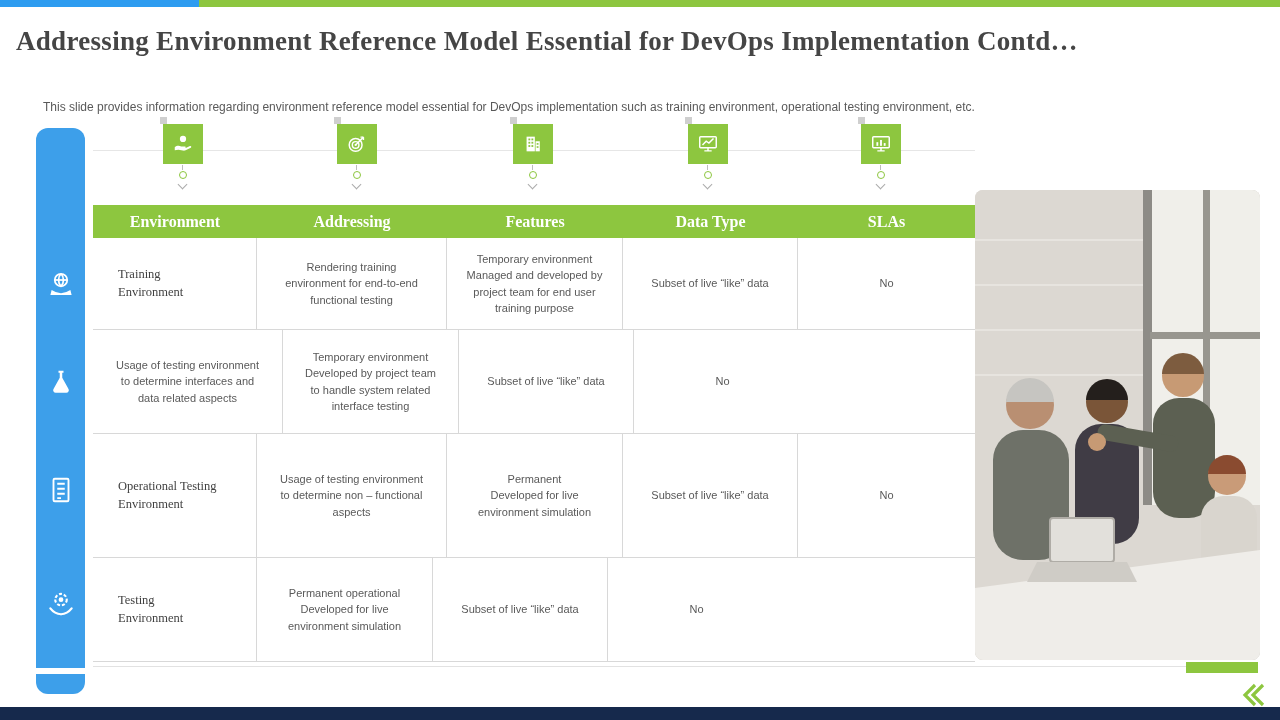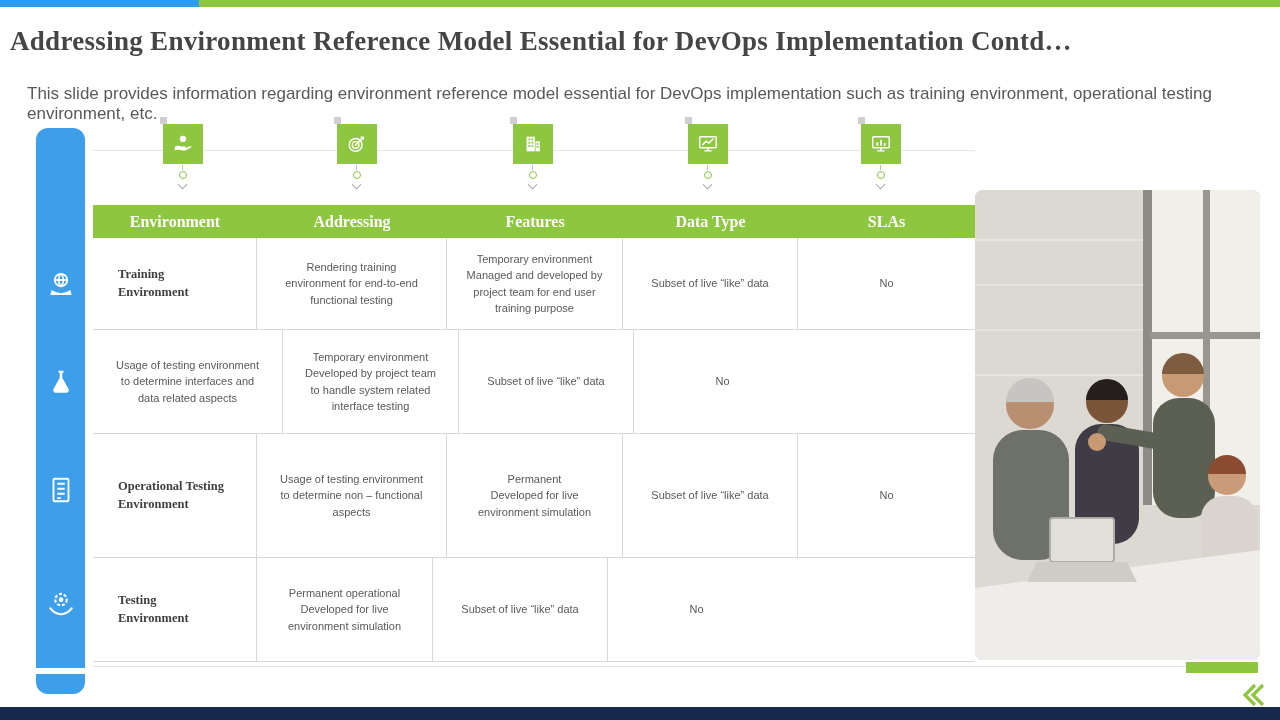--- a/index.html
+++ b/index.html
@@ -4,23 +4,23 @@
 <style>
   html,body{margin:0;padding:0;background:#fff;}
   .slide{position:relative;width:1280px;height:720px;background:#ffffff;overflow:hidden;
          font-family:"Liberation Sans",sans-serif;}
 
   
   .top-accent-blue{position:absolute;left:0;top:0;width:199px;height:7px;background:#2E9CF0;}
   .top-accent-green{position:absolute;left:199px;top:0;right:0;height:7px;background:#8DC63F;}
 
   
-  .title{position:absolute;left:10px;top:26px;margin:0;font-family:"Liberation Serif",serif;
+  .title{position:absolute;left:16px;top:26px;margin:0;font-family:"Liberation Serif",serif;
          font-weight:700;font-size:27px;color:#454545;letter-spacing:.3px;white-space:nowrap;}
-  .subtitle{position:absolute;left:27px;top:84px;margin:0;font-size:17px;color:#595959;}
+  .subtitle{position:absolute;left:27px;top:84px;margin:16px;font-size:12px;color:#595959;}
 
   
   .icons-baseline{position:absolute;left:93px;top:150px;width:882px;height:1px;background:#E6E6E6;}
 
   
   .top-icon-group{position:absolute;top:118px;width:40px;height:72px;}
   .mini-sq{position:absolute;left:-3px;top:-1px;width:7px;height:7px;background:#CFCFCF;}
   .icon-sq{position:absolute;left:0;top:6px;width:40px;height:40px;background:#8DC63F;
            display:flex;align-items:center;justify-content:center;z-index:2;}
   .stem{position:absolute;left:19px;top:47px;width:1px;height:5px;background:#BDBDBD;}
@@ -39,21 +39,21 @@
   .th{display:flex;align-items:center;justify-content:center;color:#fff;
       font-family:"Liberation Serif",serif;font-weight:700;font-size:16px;}
   .c1{width:164px}.c2{width:190px}.c3{width:176px}.c4{width:175px}.c5{width:177px}
   .table-body{position:absolute;left:93px;top:238px;width:882px;}
   .trow{display:flex;border-bottom:1px solid #D8D8D8;box-sizing:border-box;}
   .r1{height:92px}.r2{height:104px}.r3{height:124px}.r4{height:104px}
   .cell{box-sizing:border-box;display:flex;align-items:center;justify-content:center;text-align:center;
         white-space:pre-line;font-size:11px;line-height:1.5;color:#595959;border-right:1px solid #D8D8D8;}
   .cell:last-child{border-right:none;text-align:right;}
   .cell.env{justify-content:flex-start;text-align:left;padding-left:25px;
-        font-family:"Liberation Serif",serif;font-weight:700;font-size:12.5px;color:#3F3F3F;line-height:1.4;}
+        font-family:"Liberation Serif",serif;font-weight:400;font-size:12.5px;color:#3F3F3F;line-height:1.4;}
   .bottom-line-ext{position:absolute;left:93px;top:666px;width:1093px;height:1px;background:#E2E2E2;}
 
   
   .photo{position:absolute;left:975px;top:190px;width:285px;height:470px;border-radius:8px;overflow:hidden;
          background:#DCD8D2;}
   .photo svg{display:block;}
 
   .photo-underbar{position:absolute;left:1186px;top:662px;width:72px;height:11px;background:#8DC63F;}
   .bottom-bar{position:absolute;left:0;top:707px;width:1280px;height:13px;background:#16294C;}
   .nav-chevrons{position:absolute;left:1240px;top:682px;width:26px;height:26px;}

